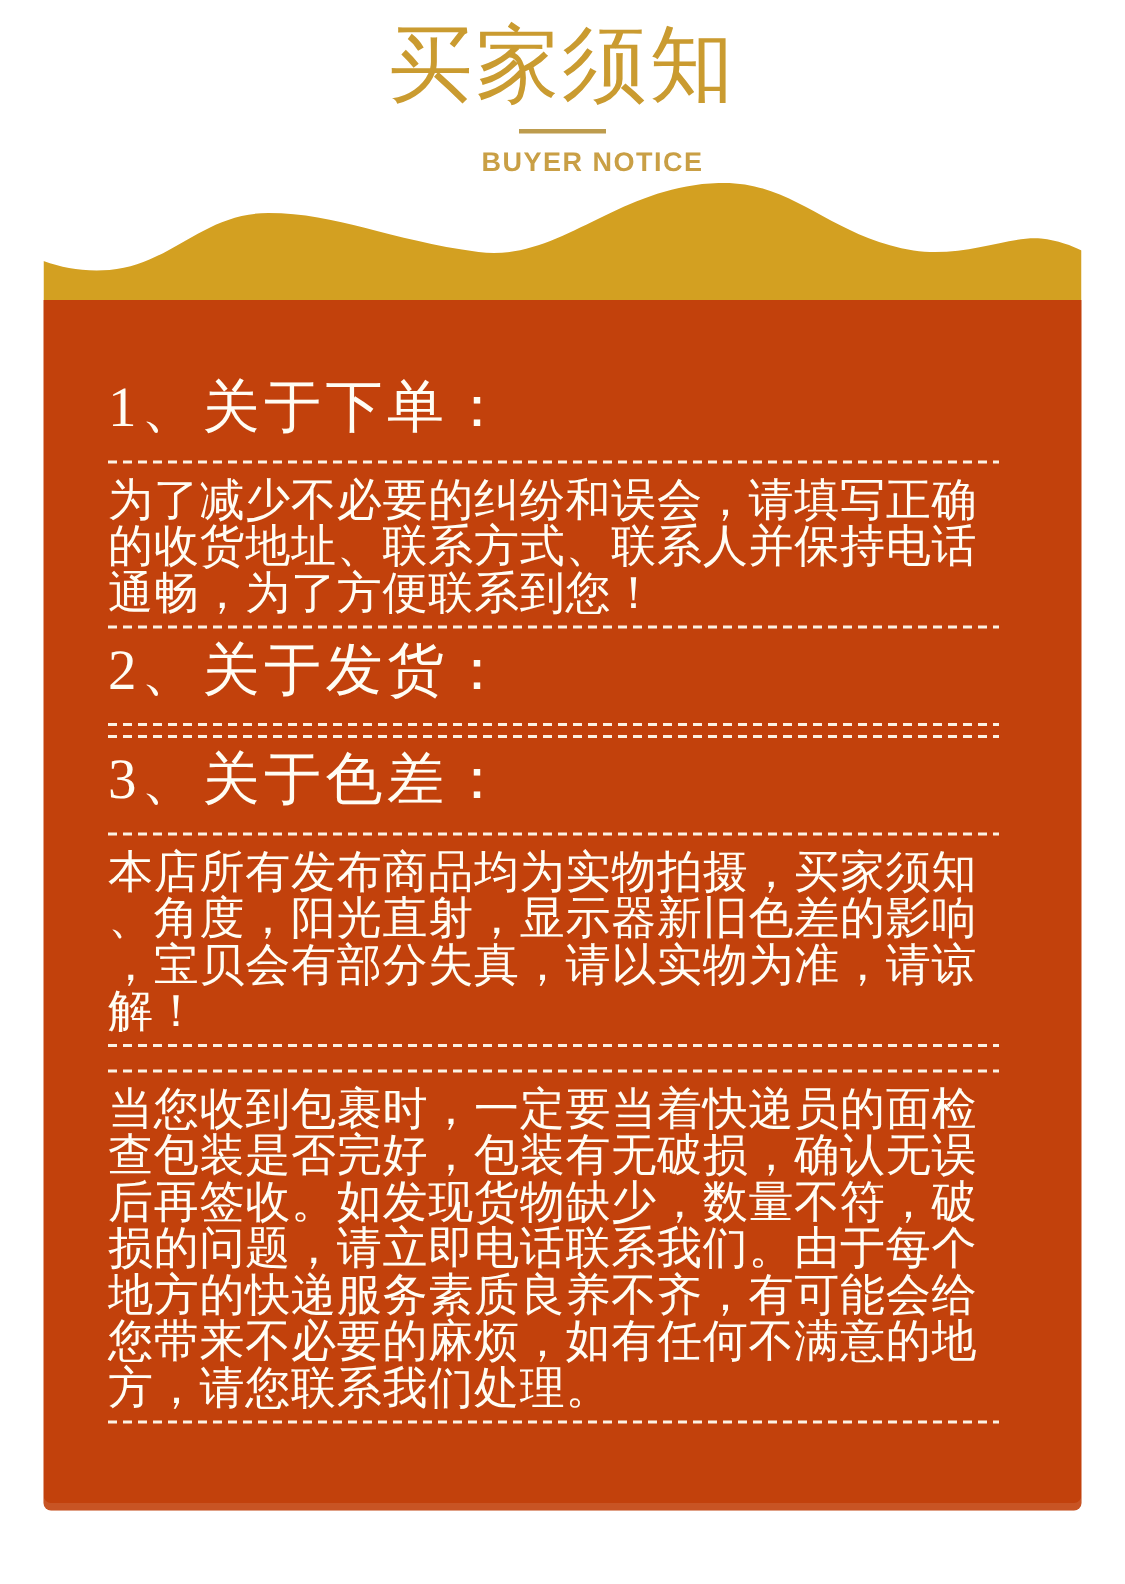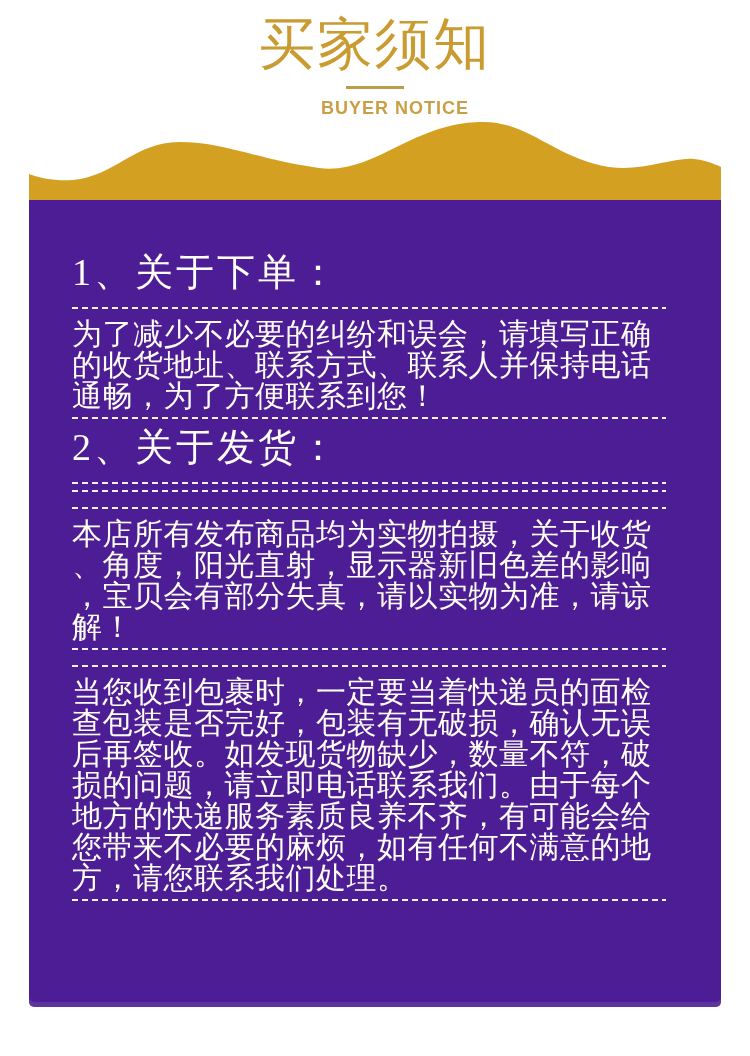--- a/index.html
+++ b/index.html
@@ -54,21 +54,21 @@
     height: 897px;
   }
   .wave {
     display: block;
     width: 692px;
     height: 90px;
   }
   .card-body {
     box-sizing: border-box;
     height: 807px;
-    background: #4c1d95;
+    background: #c2410c;
     padding: 52px 43px 0 43px;
     border-radius: 0 0 5px 5px;
     box-shadow: inset 0 -5px 0 rgba(255, 255, 255, 0.10);
   }
   
   .section-heading {
     margin: 0;
     font-size: 38px;
     line-height: 40px;
     font-weight: 400;
@@ -130,22 +130,23 @@
         <div class="dash dash-after-body"></div>
       </div>
 
       <div class="section">
         <h2 class="section-heading">2、关于发货：</h2>
         <div class="dash dash-after-heading"></div>
         <div class="dash dash-after-body"></div>
       </div>
 
       <div class="section">
+        <h2 class="section-heading">3、关于色差：</h2>
         <div class="dash dash-after-heading"></div>
-        <p class="section-body">本店所有发布商品均为实物拍摄，关于收货、角度，阳光直射，显示器新旧色差的影响，宝贝会有部分失真，请以实物为准，请谅解！</p>
+        <p class="section-body">本店所有发布商品均为实物拍摄，买家须知、角度，阳光直射，显示器新旧色差的影响，宝贝会有部分失真，请以实物为准，请谅解！</p>
         <div class="dash dash-after-body"></div>
       </div>
 
       <div class="section">
         <div class="dash dash-after-heading"></div>
         <p class="section-body">当您收到包裹时，一定要当着快递员的面检查包装是否完好，包装有无破损，确认无误后再签收。如发现货物缺少，数量不符，破损的问题，请立即电话联系我们。由于每个地方的快递服务素质良养不齐，有可能会给您带来不必要的麻烦，如有任何不满意的地方，请您联系我们处理。</p>
         <div class="dash dash-after-body"></div>
       </div>
 
     </div>

